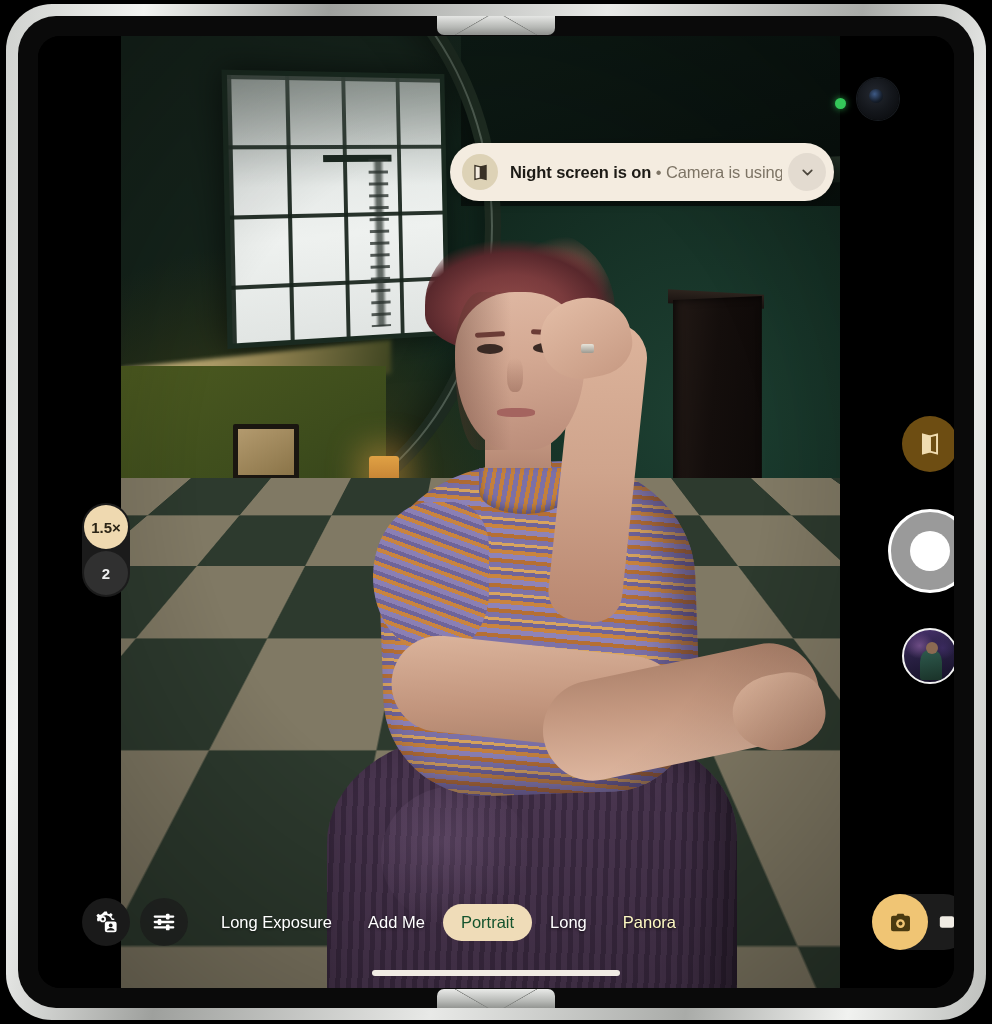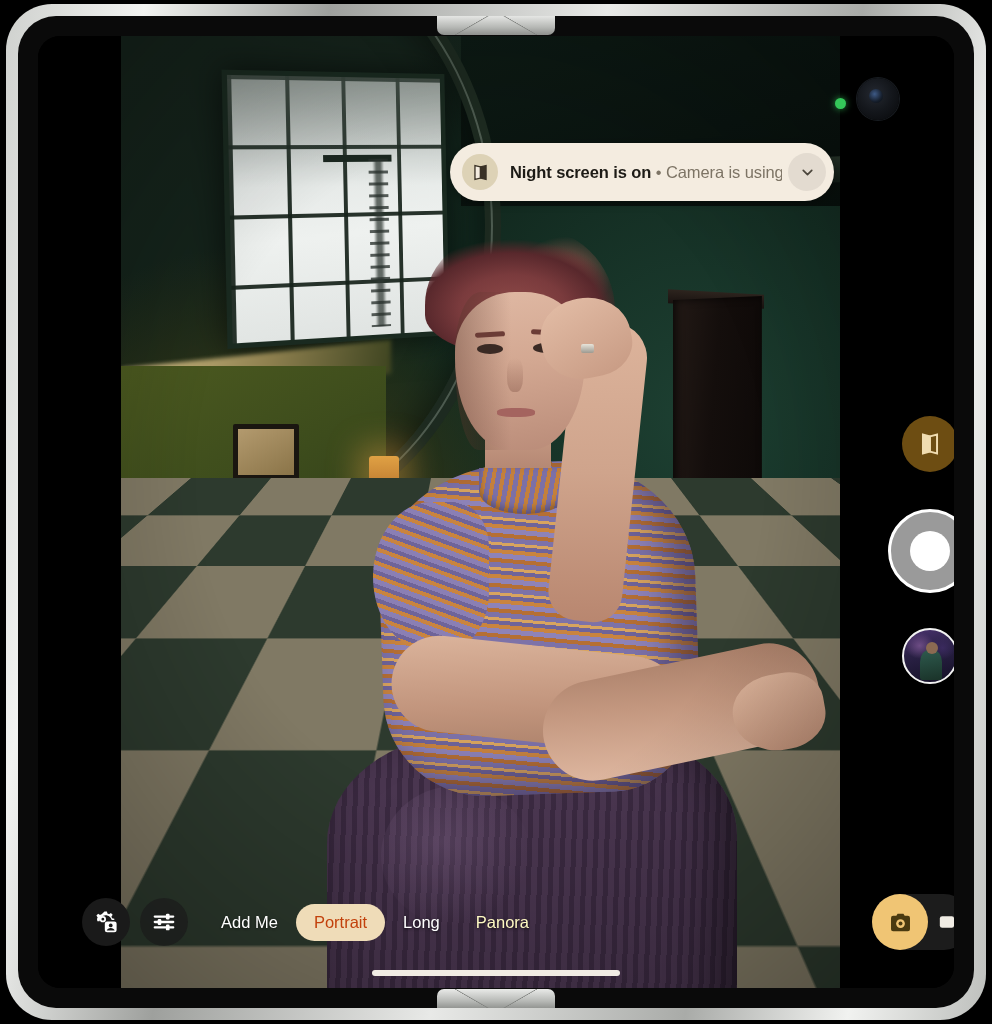--- a/index.html
+++ b/index.html
@@ -473,21 +473,21 @@
     flex: none;
     padding: 9px 18px;
     font-size: 16.5px;
     color: #ffffff;
     text-shadow: 0 1px 3px rgba(0,0,0,.65);
     white-space: nowrap;
     border-radius: 20px;
   }
   .mode-item.selected {
     background: #efdcb8;
-    color: #c2410c;
+    color: #14532d;
     font-weight: normal;
     text-shadow: none;
   }
   .mode-item.dim { color: #fef9c3; }
 
   #capture-toggle {
     position: absolute; left: 834px; top: 14px;
     width: 100px; height: 56px; border-radius: 28px;
     background: #1c1c1c;
     display: flex; align-items: center;
@@ -602,20 +602,24 @@
         <div id="notif-text">
           <b>Night screen is on</b><span> • </span><span>Camera is using b...</span>
         </div>
         <div id="notif-chevron">
           <svg width="17" height="17" viewBox="0 0 24 24" fill="none" stroke="#4c463c" stroke-width="2.4" stroke-linecap="round" stroke-linejoin="round">
             <polyline points="6 9 12 15 18 9"></polyline>
           </svg>
         </div>
       </div>
 
+      <div id="zoom-control">
+        <div class="zoom-chip" id="zoom-chip-active">1.5×</div>
+        <div class="zoom-chip" id="zoom-chip-alt">2</div>
+      </div>
 
       <div id="flip-button">
         <svg width="26" height="26" viewBox="0 0 24 24" fill="none" stroke="#f0dcb0" stroke-width="1.8">
           <path d="M12 5 L5.5 3.2 V20.8 L12 19 Z" fill="#f0dcb0"></path>
           <path d="M12 5 L18.5 3.2 V20.8 L12 19 Z" fill="#6d4d12"></path>
         </svg>
       </div>
 
       <div id="shutter-button">
         <div id="shutter-inner"></div>
@@ -640,20 +644,21 @@
             <line x1="3.5" y1="7" x2="20.5" y2="7"></line>
             <line x1="3.5" y1="12" x2="20.5" y2="12"></line>
             <line x1="3.5" y1="17" x2="20.5" y2="17"></line>
             <rect x="13.8" y="4.3" width="3.3" height="5.4" rx="1.1" fill="#ffffff" stroke="none"></rect>
             <rect x="6.2" y="9.3" width="3.3" height="5.4" rx="1.1" fill="#ffffff" stroke="none"></rect>
             <rect x="13.8" y="14.3" width="3.3" height="5.4" rx="1.1" fill="#ffffff" stroke="none"></rect>
           </svg>
         </div>
 
         <div id="mode-strip">
+          <div class="mode-item">Long Exposure</div>
           <div class="mode-item">Add Me</div>
           <div class="mode-item selected">Portrait</div>
           <div class="mode-item">Long</div>
           <div class="mode-item dim">Panora</div>
         </div>
 
         <div id="capture-toggle">
           <div id="toggle-photo">
             <svg width="25" height="25" viewBox="0 0 24 24" fill="#4a3a10">
               <path d="M9.2 3.6h5.6l1.2 2h3.1a2 2 0 0 1 2 2v10.8a2 2 0 0 1-2 2H4.9a2 2 0 0 1-2-2V7.6a2 2 0 0 1 2-2H8z"></path>

